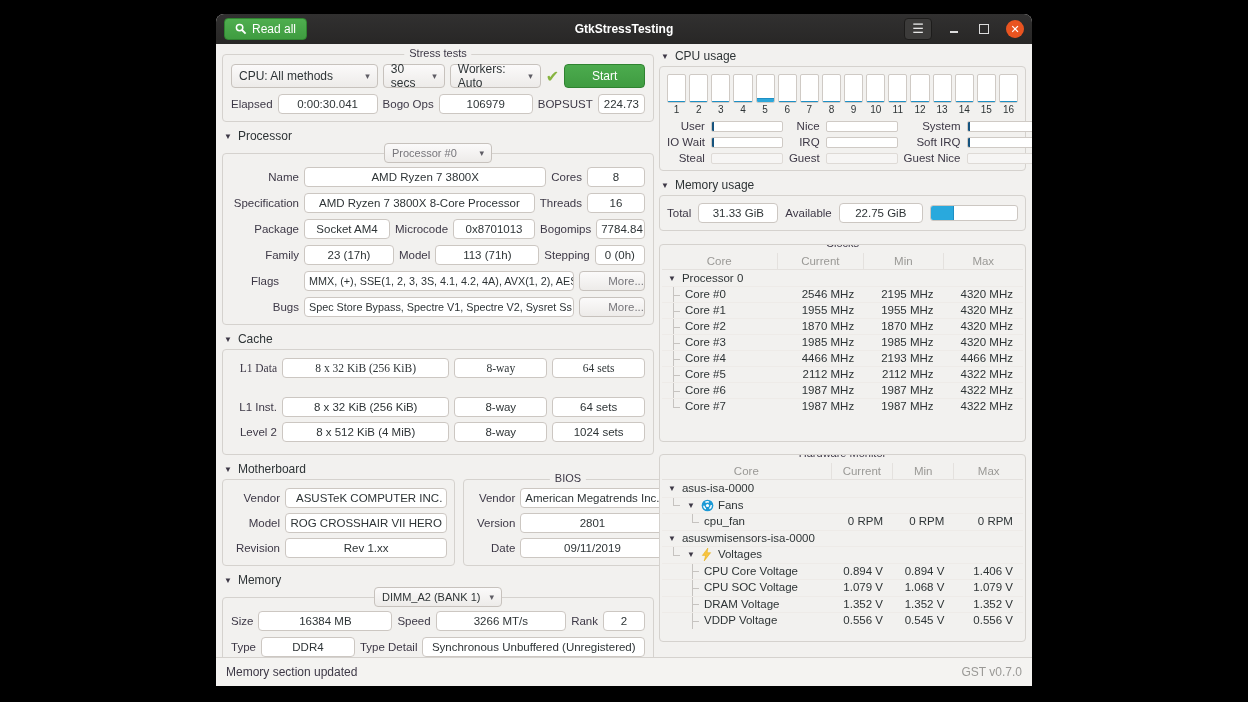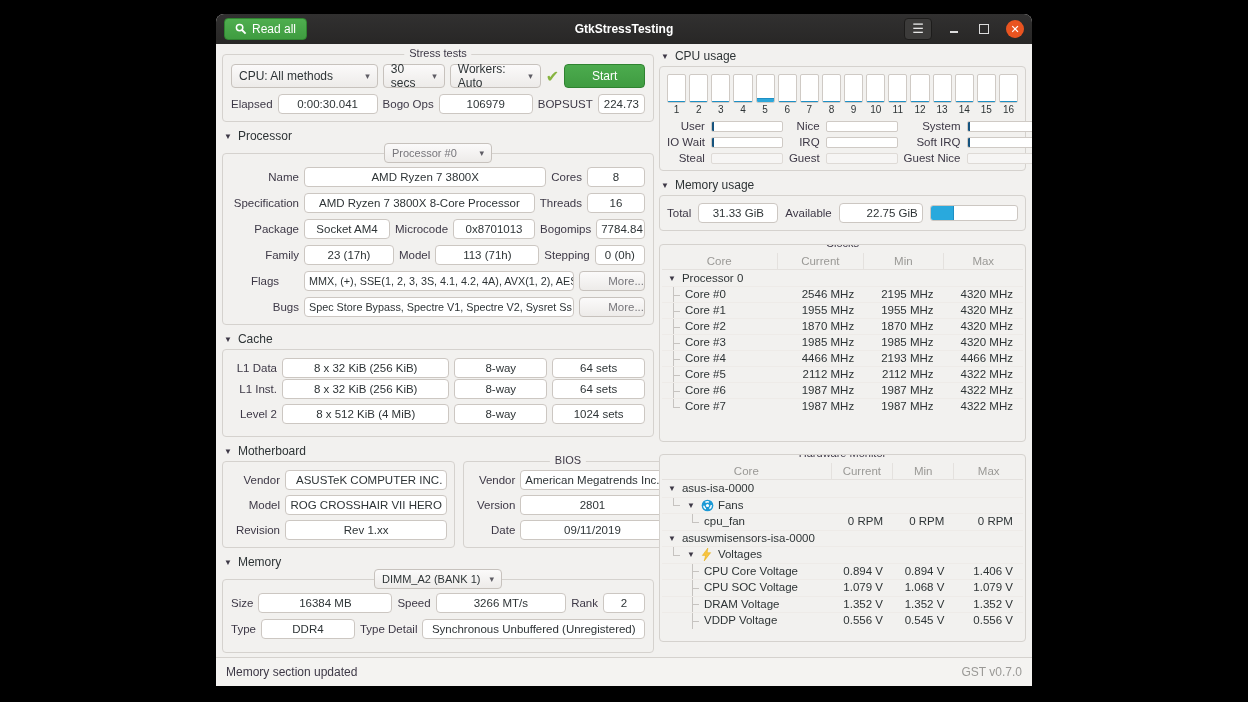--- a/index.html
+++ b/index.html
@@ -192,21 +192,21 @@
           <div class="gentry" style="flex:1;font-size:10.8px;">Spec Store Bypass, Spectre V1, Spectre V2, Sysret Ss Attrs</div>
           <button class="gbtn" style="width:66px;">More...</button>
         </div>
       </div>
 
       <div class="expander">
         <span class="exp-tri">▼</span>
         <span>Cache</span>
       </div>
       <div class="gframe" style="padding:8px 8px 7px 8px;">
-        <div class="frow" style="margin-bottom:1px;">
+        <div class="frow" style="margin-bottom:19px;font-family:Liberation Serif, serif;">
           <span class="glabel" style="width:46px;text-align:right;">L1 Data</span>
           <div class="gentry" style="flex:1.9;">8 x 32 KiB (256 KiB)</div>
           <div class="gentry" style="flex:1;">8-way</div>
           <div class="gentry" style="flex:1;">64 sets</div>
         </div>
         <div class="frow" style="margin-bottom:5px;">
           <span class="glabel" style="width:46px;text-align:right;">L1 Inst.</span>
           <div class="gentry" style="flex:1.9;">8 x 32 KiB (256 KiB)</div>
           <div class="gentry" style="flex:1;">8-way</div>
           <div class="gentry" style="flex:1;">64 sets</div>
@@ -429,21 +429,21 @@
 
       <div class="expander">
         <span class="exp-tri">▼</span>
         <span>Memory usage</span>
       </div>
       <div class="gframe" style="padding:7px;">
         <div class="mem-row">
           <span class="glabel">Total</span>
           <div class="gentry" style="width:80px;">31.33 GiB</div>
           <span class="glabel">Available</span>
-          <div class="gentry" style="width:84px;text-align:right;">22.75 GiB</div>
+          <div class="gentry" style="width:84px;">22.75 GiB</div>
           <div class="mem-progress">
             <div class="mem-fill" style="width: 27.4%;"></div>
           </div>
         </div>
       </div>
 
       <div class="gframe ttable clocks-grid" style="margin-top:13px; height:198px; padding:8px 2px 2px 2px; overflow:hidden;">
         <div class="glegend">Clocks</div>
         <div class="thead">
           <span>Core</span>

